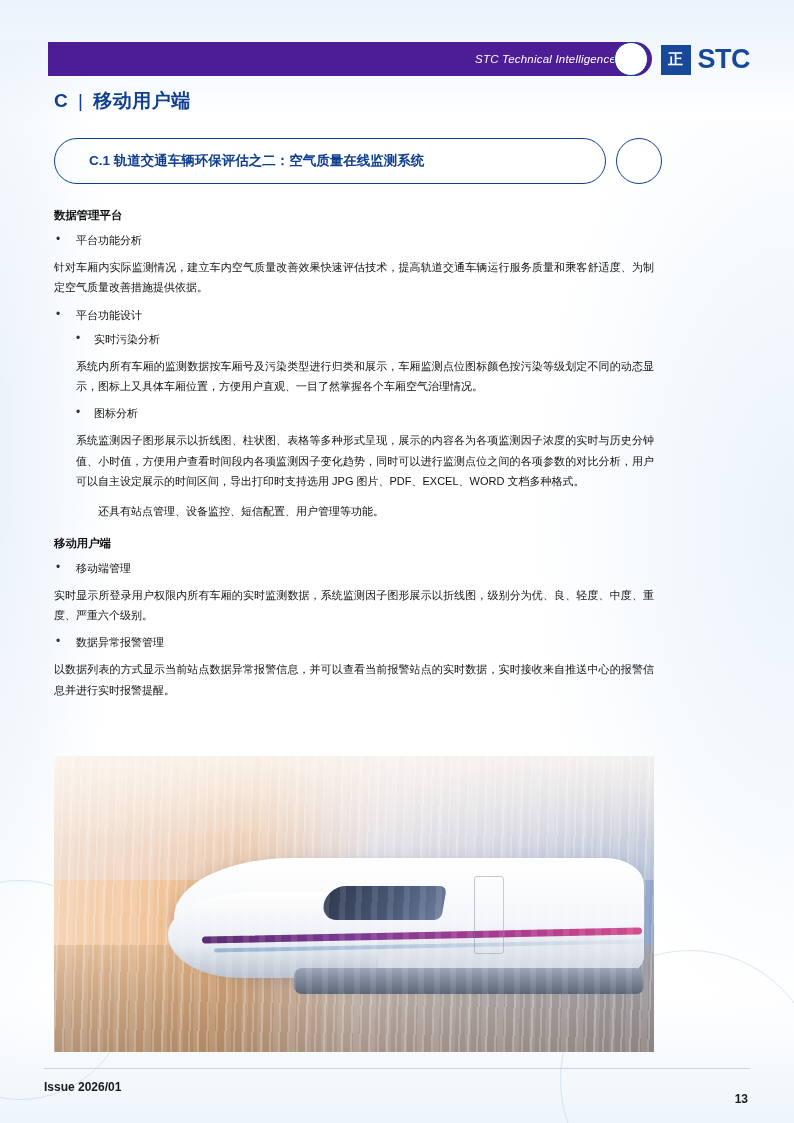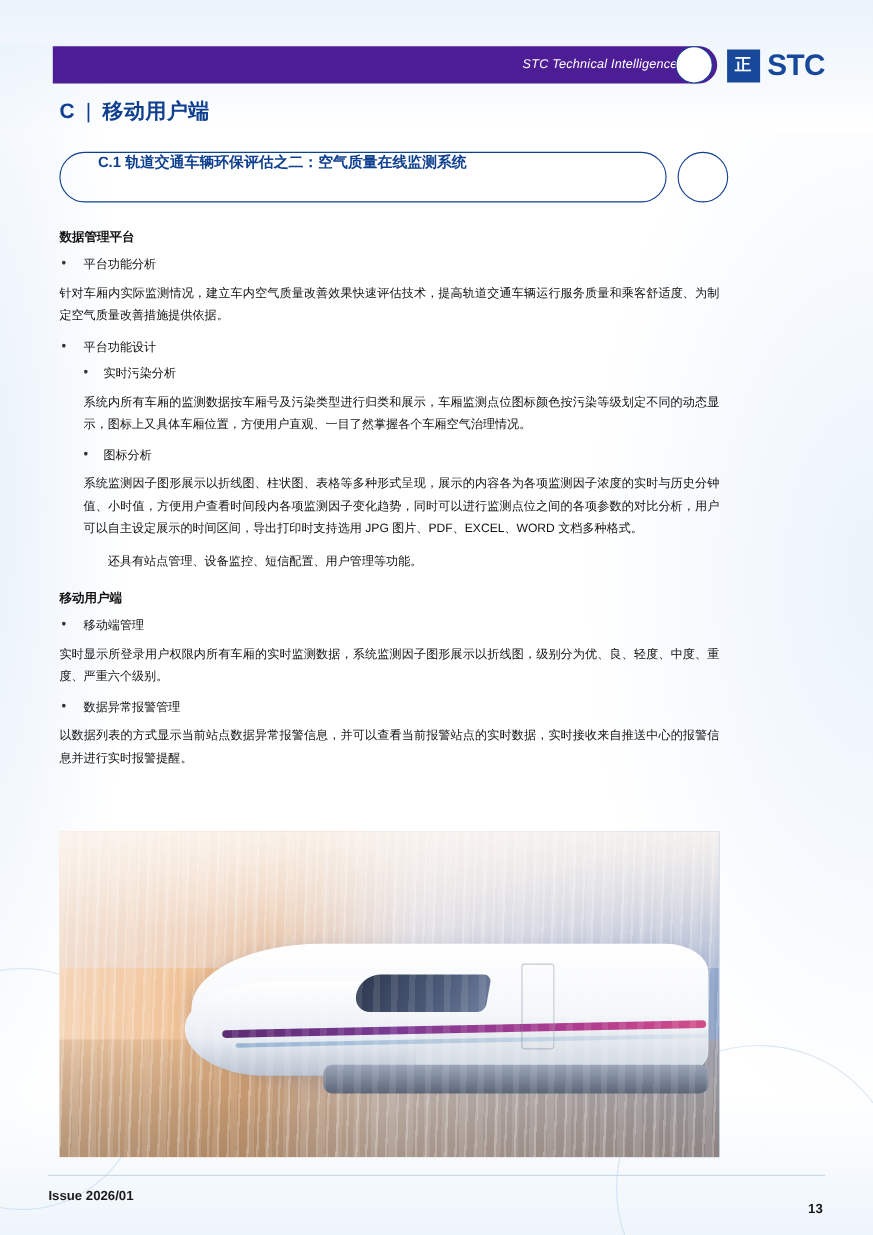--- a/index.html
+++ b/index.html
@@ -87,21 +87,21 @@
     letter-spacing: 0.5px;
   }
   .chapter .bar { color: #0f3f8f; font-weight: normal; padding: 0 4px; }
 
   
   .section-pill {
     position: absolute; left: 54px; top: 138px;
     width: 552px; height: 46px;
     border: 1.4px solid #0f3f8f;
     border-radius: 23px;
-    display: flex; 
+    display: flex; align-items: center;
     padding-left: 34px;
   }
   .section-pill-label {
     font-size: 13.5px; font-weight: bold; color: #0f3f8f;
   }
   .section-circle {
     position: absolute; left: 616px; top: 138px;
     width: 46px; height: 46px; border-radius: 50%;
     border: 1.4px solid #0f3f8f;
     background: #ffffff;

